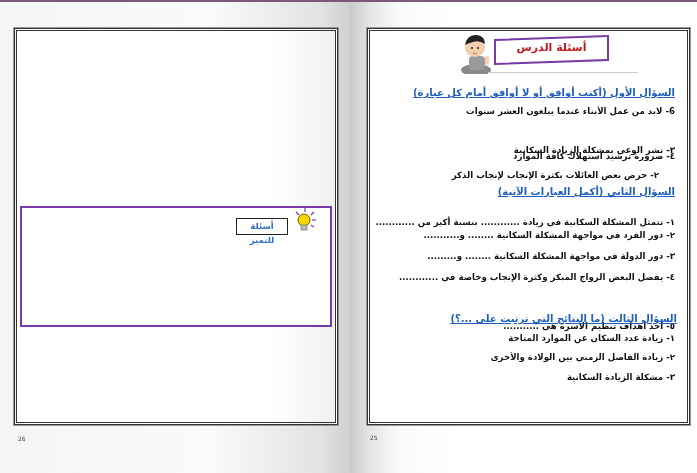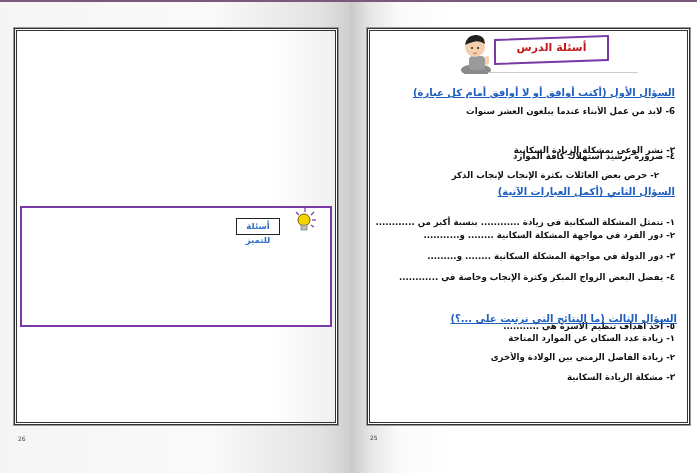--- a/index.html
+++ b/index.html
@@ -36,21 +36,21 @@
       white-space:nowrap; direction:rtl;
     }
     .u { text-decoration:underline; }
     .blue { color:#2e6fc4; }
     .pagenum { position:absolute; font-size:6px; color:#444; }
     .excel-box {
       position:absolute; left:20px; top:206px; width:312px; height:121px;
       box-sizing:border-box; border:2px solid #7a3aa6; background:#fff;
     }
     .excel-title {
-      position:absolute; left:236px; top:218px; width:44px; height:17px;
+      position:absolute; left:236px; top:218px; width:52px; height:17px;
       box-sizing:border-box; border:1.5px solid #222; background:#fff;
       color:#2e6fc4; font-size:8.5px; font-weight:bold; text-align:center; line-height:14px;
     }
     .bulb { position:absolute; left:290px; top:206px; width:30px; height:30px; }
     .banner {
       position:absolute; left:494px; top:37px; width:115px; height:26px;
       box-sizing:border-box; border:2px solid #7a3aa6; background:#fff;
       transform:skewY(-2deg);
     }
     .banner-text {

